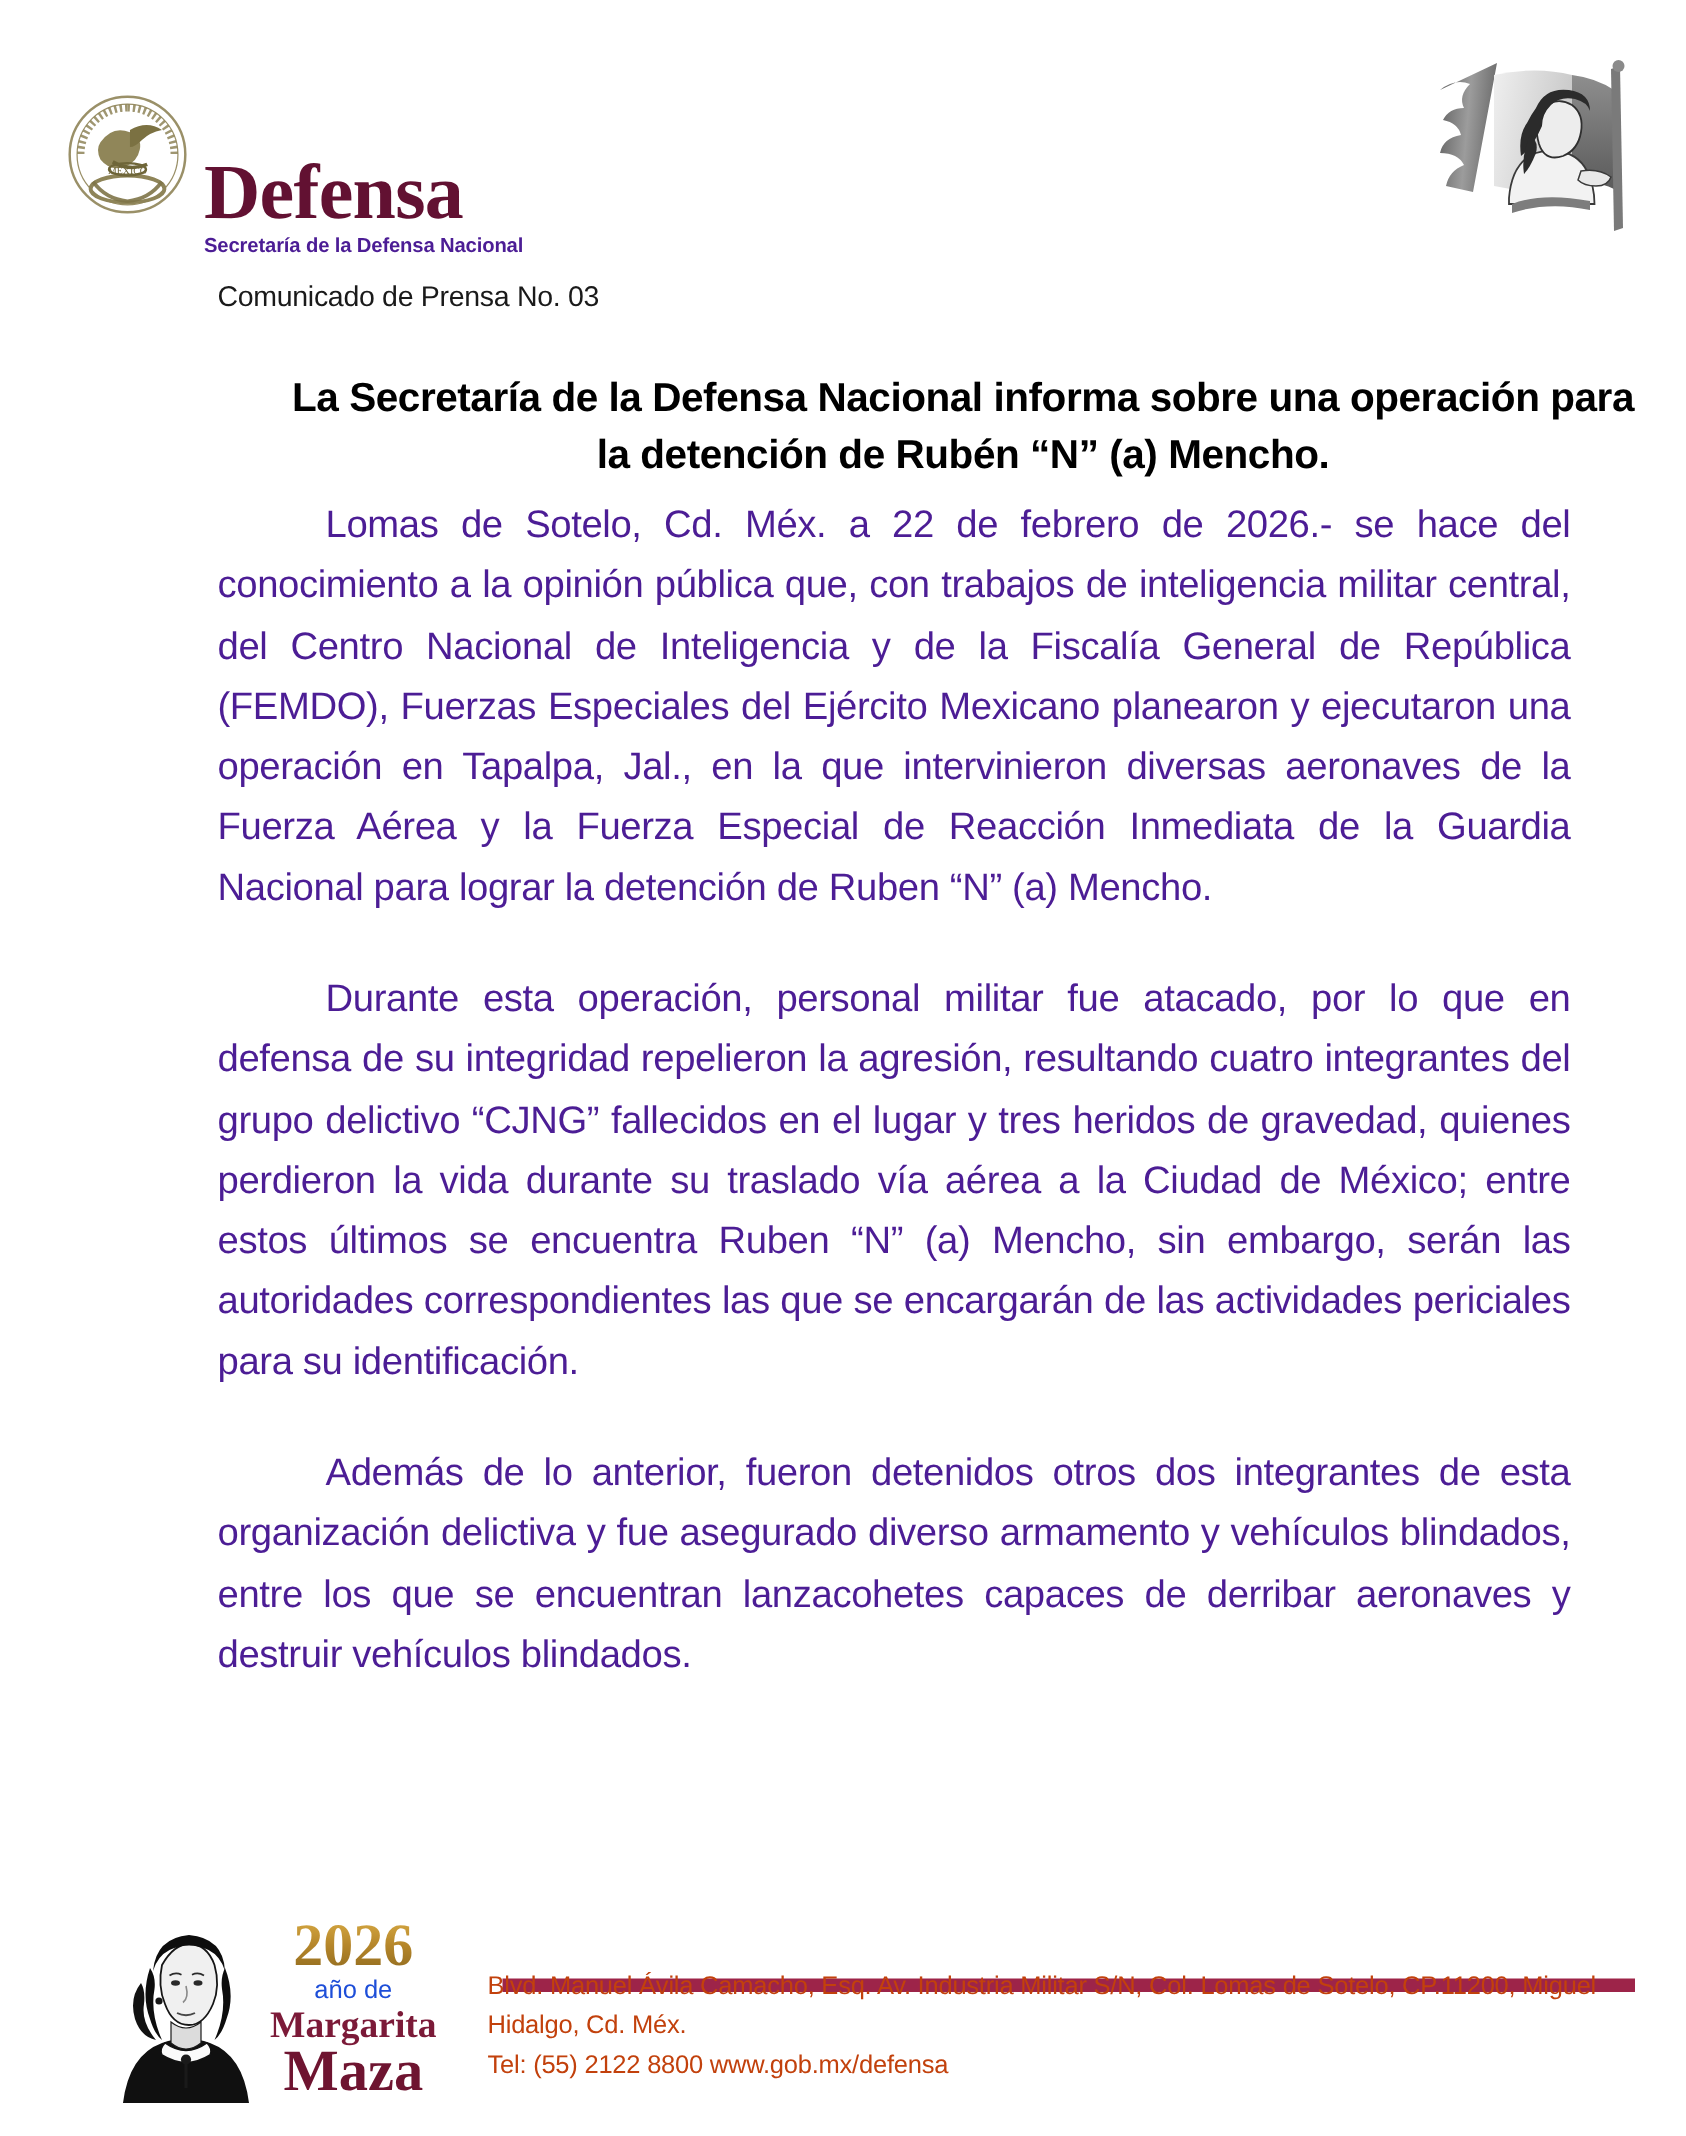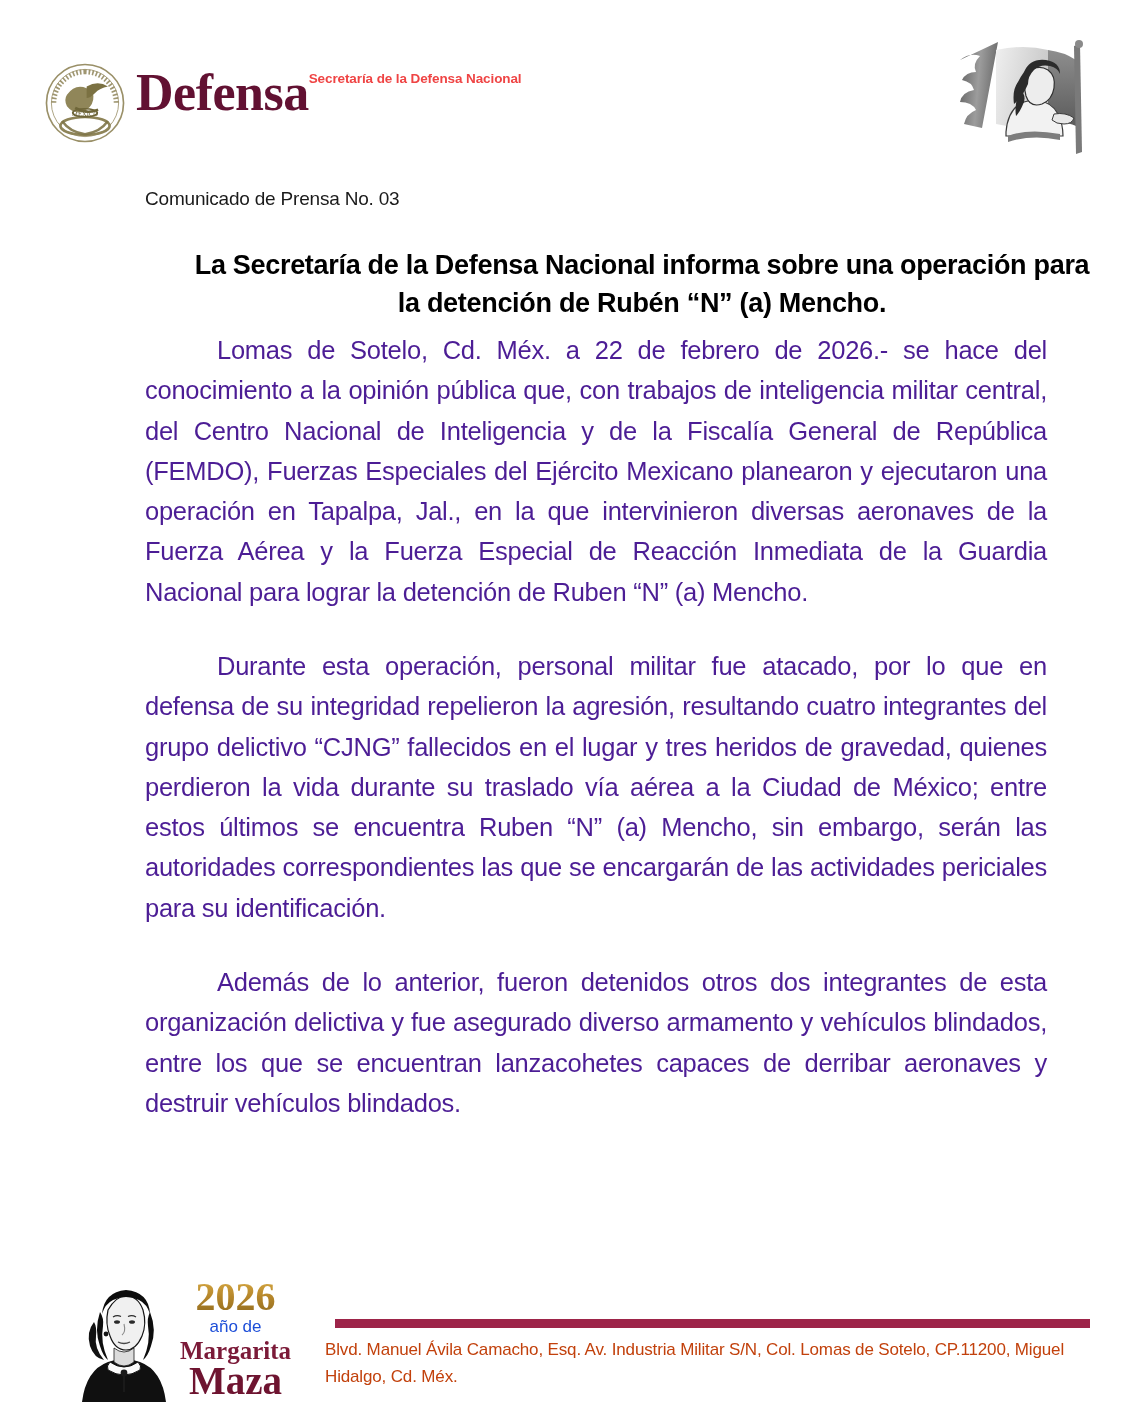--- a/index.html
+++ b/index.html
@@ -32,37 +32,38 @@
     align-items: flex-start;
   }
   .seal {
     width: 82px;
     height: 82px;
     flex: 0 0 auto;
     margin-right: 10px;
   }
   .wordmark-wrap {
     display: flex;
-    flex-direction: row;
+    flex-direction: column;
     justify-content: flex-start;
     padding-top: 6px;
+    margin-top: 36px;
   }
   .wordmark {
     font-family: "Liberation Serif", serif;
     font-weight: 700;
     font-size: 52px;
     line-height: 0.95;
     color: #621132;
     letter-spacing: -0.5px;
   }
   .wordmark-sub {
     font-family: "Liberation Sans", sans-serif;
     font-weight: 700;
     font-size: 13.5px;
-    color: #ef4444;
+    color: #4c1d95;
     letter-spacing: -0.1px;
     margin-top: 3px;
   }
   .flag-emblem {
     position: absolute;
     right: 28px;
     top: 32px;
     width: 150px;
     height: 135px;
   }
@@ -311,14 +312,15 @@
       <div class="maza-anode">año de</div>
       <div class="maza-name1">Margarita</div>
       <div class="maza-name2">Maza</div>
     </div>
   </div>
 
   <div class="footer-rule"></div>
 
   <div class="footer-address">
     <span>Blvd. Manuel Ávila Camacho, Esq. Av. Industria Militar S/N, Col. Lomas de Sotelo, CP.11200, Miguel Hidalgo, Cd. Méx.</span>
+    <span>Tel: (55) 2122 8800 www.gob.mx/defensa</span>
   </div>
 </div>
 
 </body></html>

